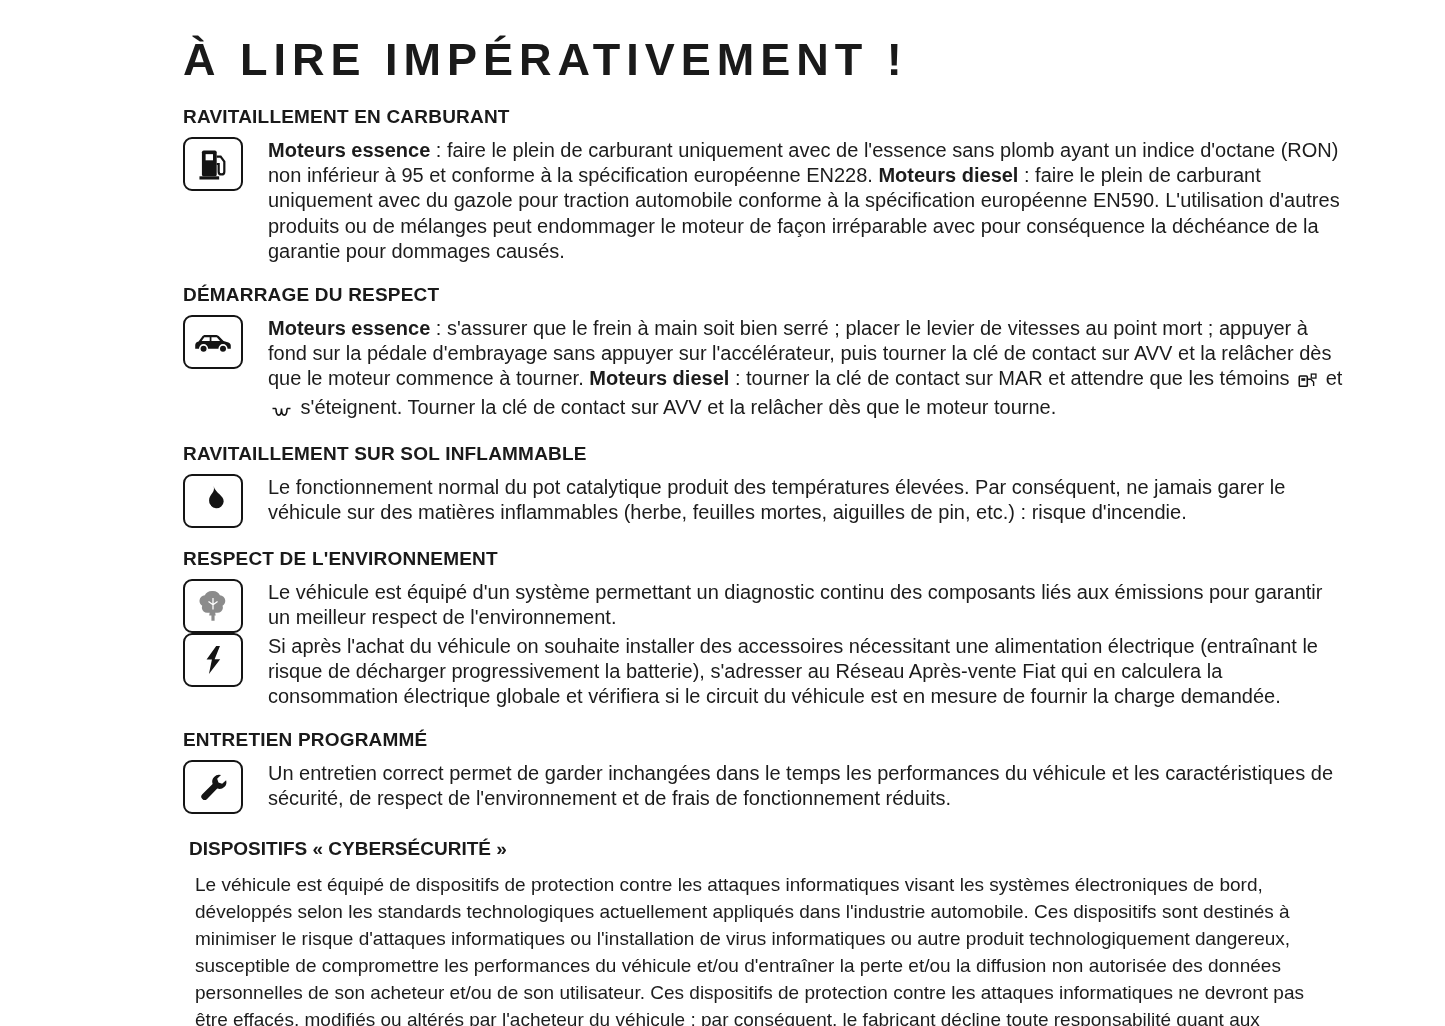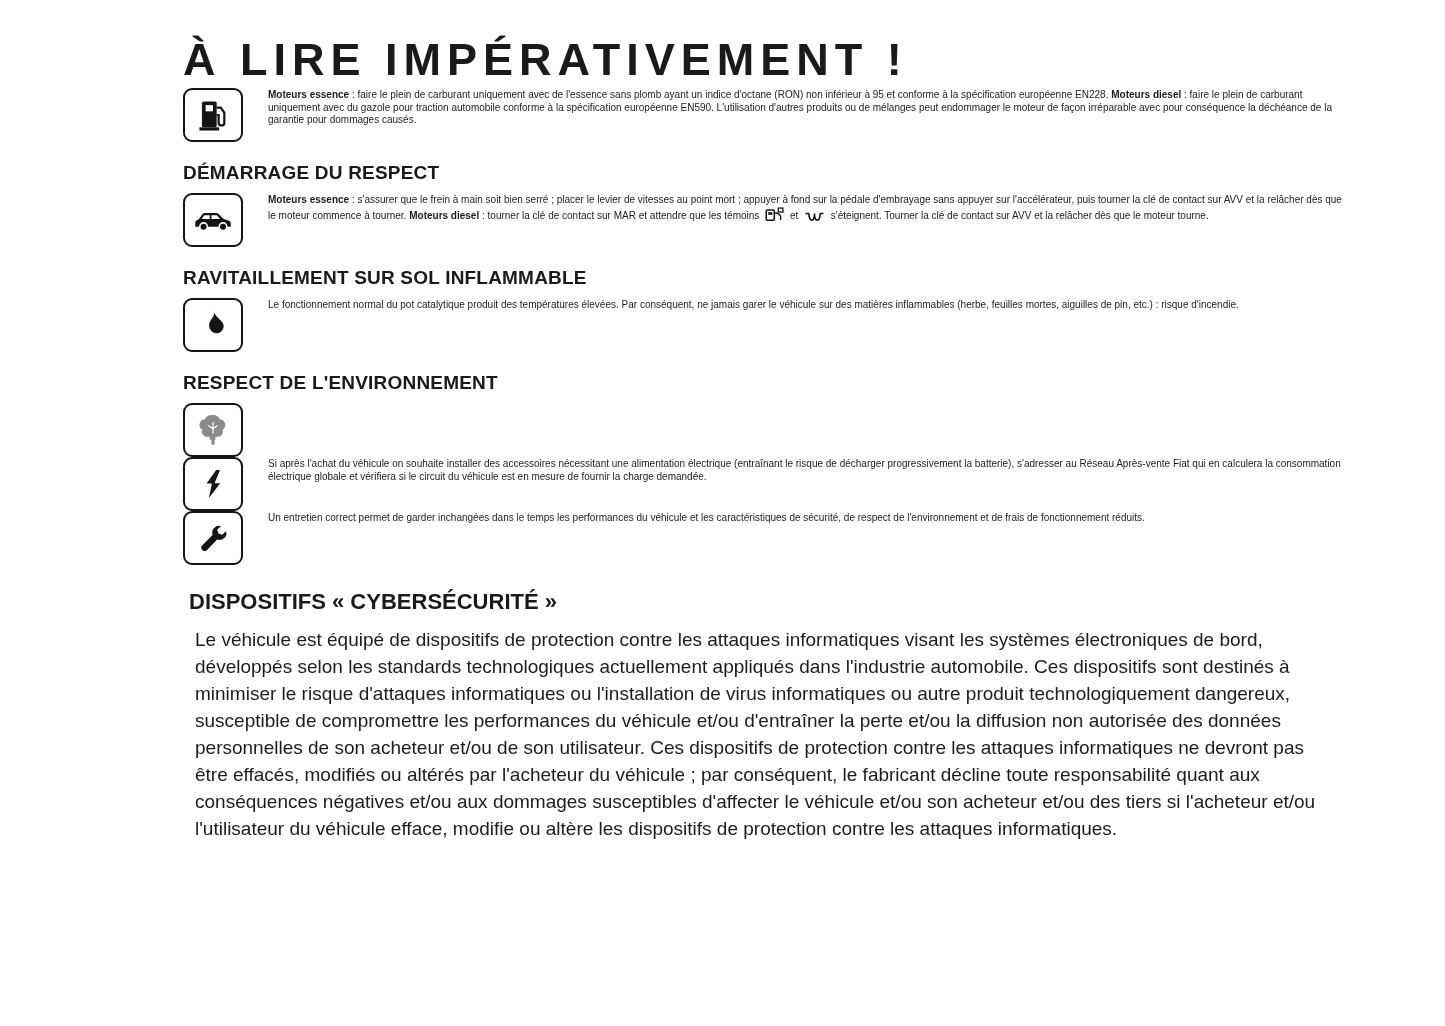--- a/index.html
+++ b/index.html
@@ -20,37 +20,38 @@
     color:#1a1a1a; letter-spacing:0.2px;
   }
   .row { display:flex; align-items:flex-start; }
   .iconbox {
     flex:0 0 auto; width:60px; height:54px;
     border:2.5px solid #141414; border-radius:9px;
     display:flex; align-items:center; justify-content:center;
     margin-right:25px; background:#fff;
   }
   p.body {
-    margin:1px 0 0 0; font-size:10px; line-height:1.26;
+    margin:1px 0 0 0; font-size:20px; line-height:1.26;
     max-width:1078px; color:#1c1c1c;
   }
   p.body strong { font-weight:bold; }
   .lamp { display:inline-block; vertical-align:-3px; margin:0 3px; }
-  .cyber h2 { font-size:22px; font-weight:bold; margin:24px 0 7px 6px; color:#1a1a1a; }
+  .cyber h2 { font-size:19px; font-weight:bold; margin:24px 0 7px 6px; color:#1a1a1a; }
   .cyber p {
     margin:12px; font-size:19px; line-height:1.42; max-width:1166px; color:#1c1c1c;
   }
 </style>
 </head>
 <body>
 
 <div class="page">
 
   <h1>À LIRE IMPÉRATIVEMENT !</h1>
 
+  <h2 class="section-heading">RAVITAILLEMENT EN CARBURANT</h2>
   <div class="row">
     <div class="iconbox">
       <svg width="30" height="32" viewBox="0 0 24 26" aria-hidden="true">
         <rect x="3" y="2" width="12" height="21" rx="1.5" fill="#141414"></rect>
         <rect x="6" y="5" width="6" height="5" fill="#ffffff"></rect>
         <rect x="1" y="23" width="16" height="2.6" fill="#141414"></rect>
         <path d="M15 7h3.2l3 4v8.2a2.3 2.3 0 0 1-4.6 0V13h-1.6" fill="none" stroke="#141414" stroke-width="1.8"></path>
       </svg>
     </div>
     <p class="body"><strong>Moteurs essence</strong><span> : faire le plein de carburant uniquement avec de l'essence sans plomb ayant un indice d'octane (RON) non inférieur à 95 et conforme à la spécification européenne EN228. </span><strong>Moteurs diesel</strong><span> : faire le plein de carburant uniquement avec du gazole pour traction automobile conforme à la spécification européenne EN590. L'utilisation d'autres produits ou de mélanges peut endommager le moteur de façon irréparable avec pour conséquence la déchéance de la garantie pour dommages causés.</span></p>
@@ -91,31 +92,33 @@
 
   <h2 class="section-heading">RESPECT DE L'ENVIRONNEMENT</h2>
   <div class="row">
     <div class="iconbox">
       <svg width="34" height="34" viewBox="0 0 30 30" aria-hidden="true">
         <path fill="#8b8b8b" d="M15 1.8c3 0 5.1 1.7 6.1 3.7 2.4.3 4.4 2 4.7 4.4.2 2-.8 3.9-2.4 4.9.3.7.4 1.4.3 2.1-.3 2.3-2.3 4-4.6 4h-2.2l.5 2.5h-5.8l.5-2.5H9.8c-2.3 0-4.3-1.7-4.6-4-.1-.7 0-1.4.3-2.1-1.6-1-2.6-2.9-2.4-4.9.3-2.4 2.3-4.1 4.7-4.4 1-2 3.2-3.7 6.2-3.7z"></path>
         <path fill="#8b8b8b" d="M13.6 18h2.8v10h-2.8z"></path>
         <path d="M15 8v10M11 11l4 3M19 11l-4 3" stroke="#ffffff" stroke-width="1.1" fill="none"></path>
       </svg>
     </div>
+    <p class="body"><span>Le véhicule est équipé d'un système permettant un diagnostic continu des composants liés aux émissions pour garantir un meilleur respect de l'environnement.</span></p>
   </div>
 
   <div class="row">
     <div class="iconbox">
       <svg width="22" height="30" viewBox="0 0 20 28" aria-hidden="true">
         <path d="M13 1 4 13.5h5L6.2 27l10.5-13.8h-5.2L16.5 1z" fill="#141414"></path>
       </svg>
     </div>
     <p class="body"><span>Si après l'achat du véhicule on souhaite installer des accessoires nécessitant une alimentation électrique (entraînant le risque de décharger progressivement la batterie), s'adresser au Réseau Après-vente Fiat qui en calculera la consommation électrique globale et vérifiera si le circuit du véhicule est en mesure de fournir la charge demandée.</span></p>
   </div>
 
+  <h2 class="section-heading">ENTRETIEN PROGRAMMÉ</h2>
   <div class="row">
     <div class="iconbox">
       <svg width="31" height="31" viewBox="0 0 28 28" aria-hidden="true">
         <path fill="#141414" d="M25.4 7.4a6.2 6.2 0 0 1-8 7.6L8.2 24.3a3 3 0 1 1-4.3-4.3l9.3-9.2a6.2 6.2 0 0 1 7.6-8L17.3 6.2l1.2 3.3 3.3 1.2z"></path>
       </svg>
     </div>
     <p class="body"><span>Un entretien correct permet de garder inchangées dans le temps les performances du véhicule et les caractéristiques de sécurité, de respect de l'environnement et de frais de fonctionnement réduits.</span></p>
   </div>
 
   <div class="cyber">

